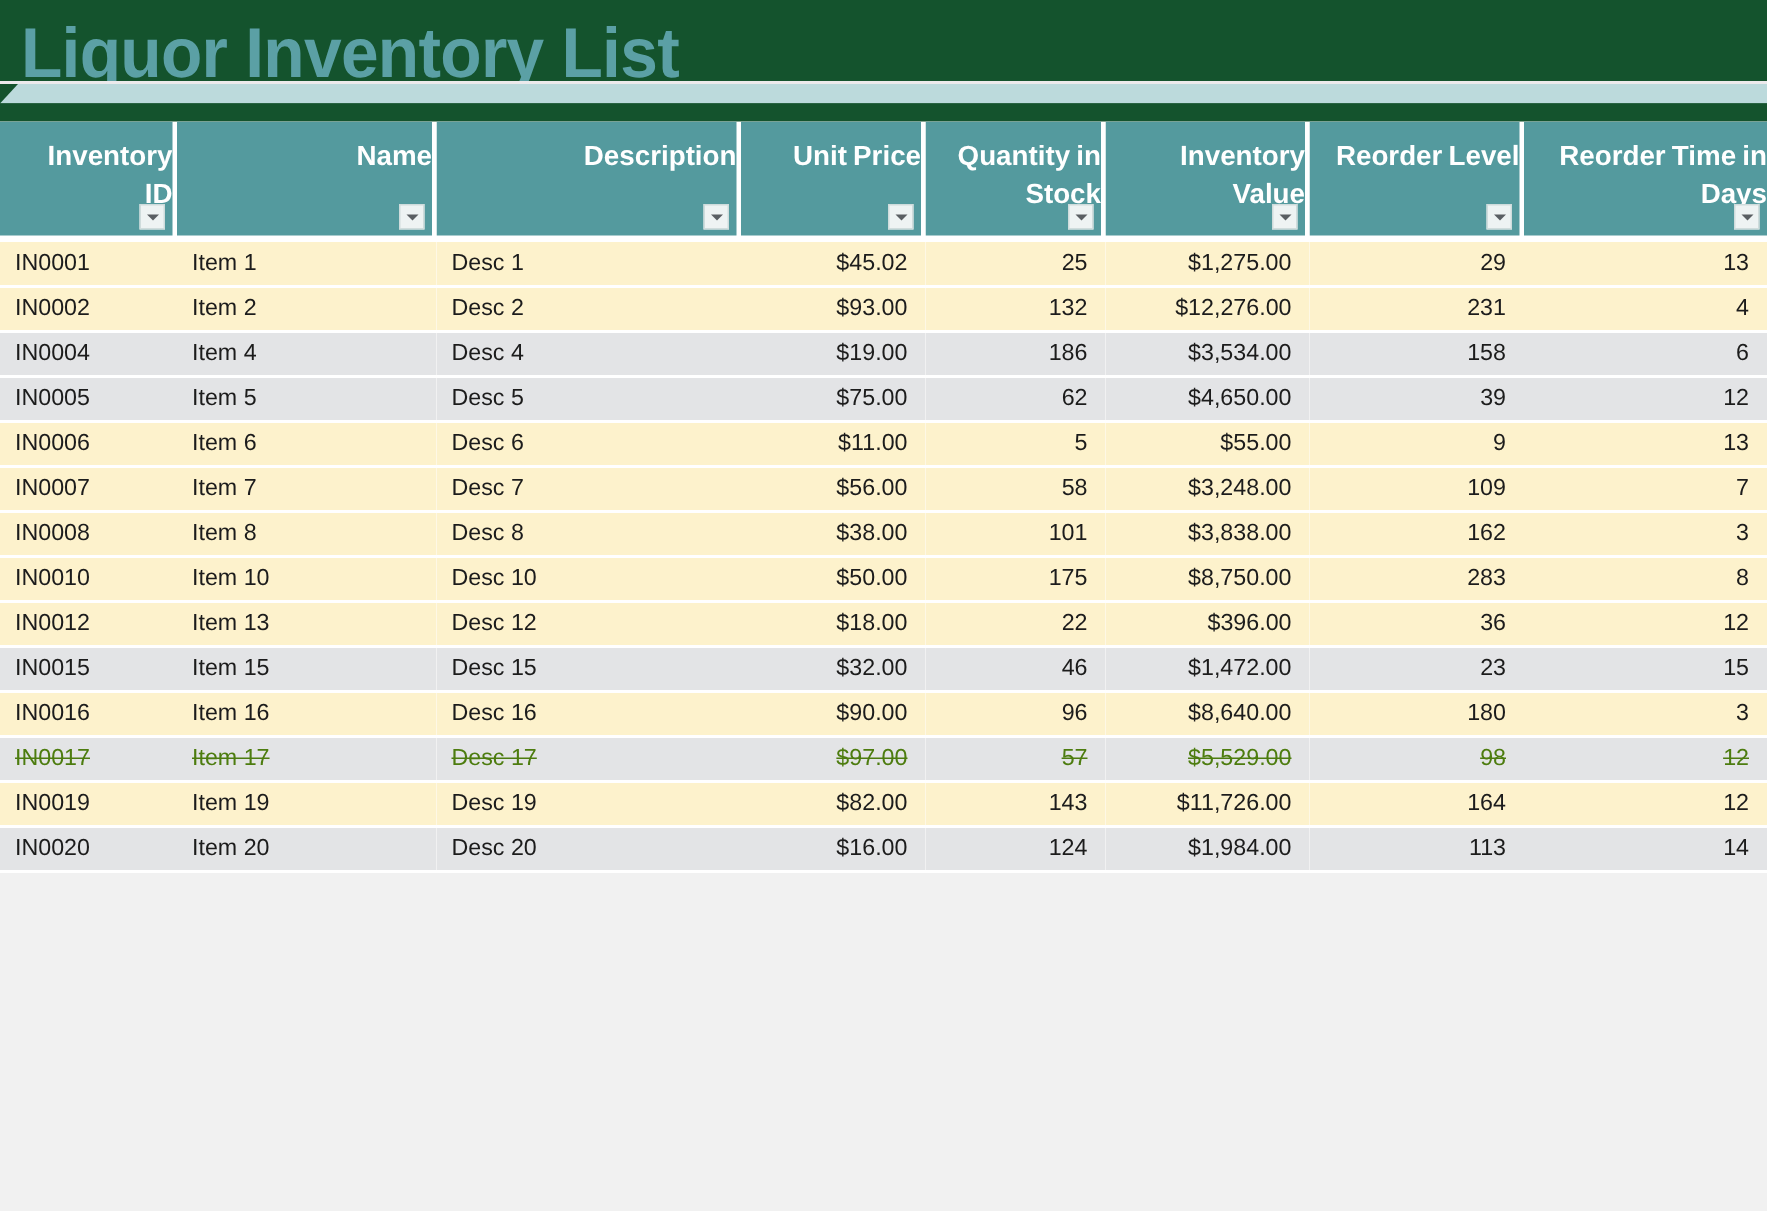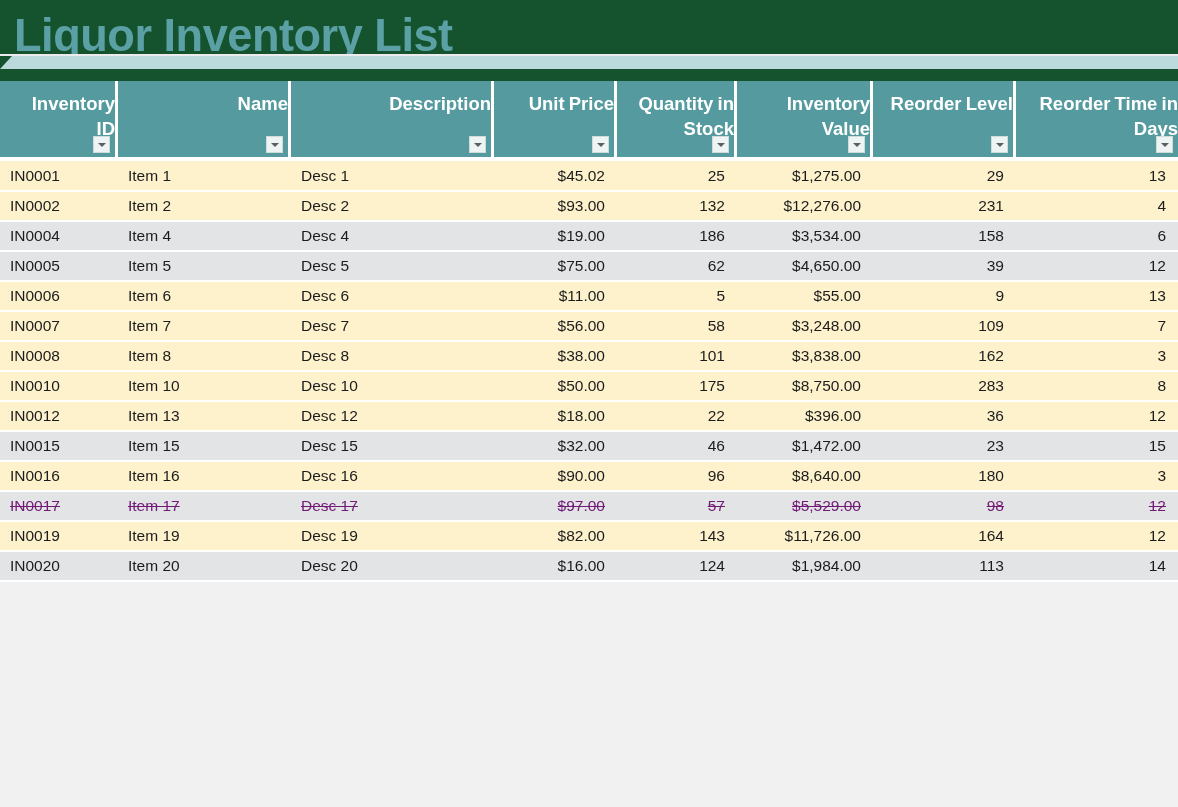--- a/index.html
+++ b/index.html
@@ -128,21 +128,21 @@
     line-height: 28px;
   }
   td.num .cell {
     text-align: right;
     padding-right: 12px;
   }
   tr.band-cream td { background: #fdf2cc; }
   tr.band-gray  td { background: #e3e4e6; }
 
   tr.struck td .cell {
-    color: #701a75;
+    color: #4d7c0f;
     text-decoration: line-through;
   }
 </style>
 </head>
 <body>
 
 <div id="title-band">
   <div id="page-title">Liquor Inventory List</div>
   <div id="title-accent-hairline"></div>
   <div id="title-accent-bar"></div>

